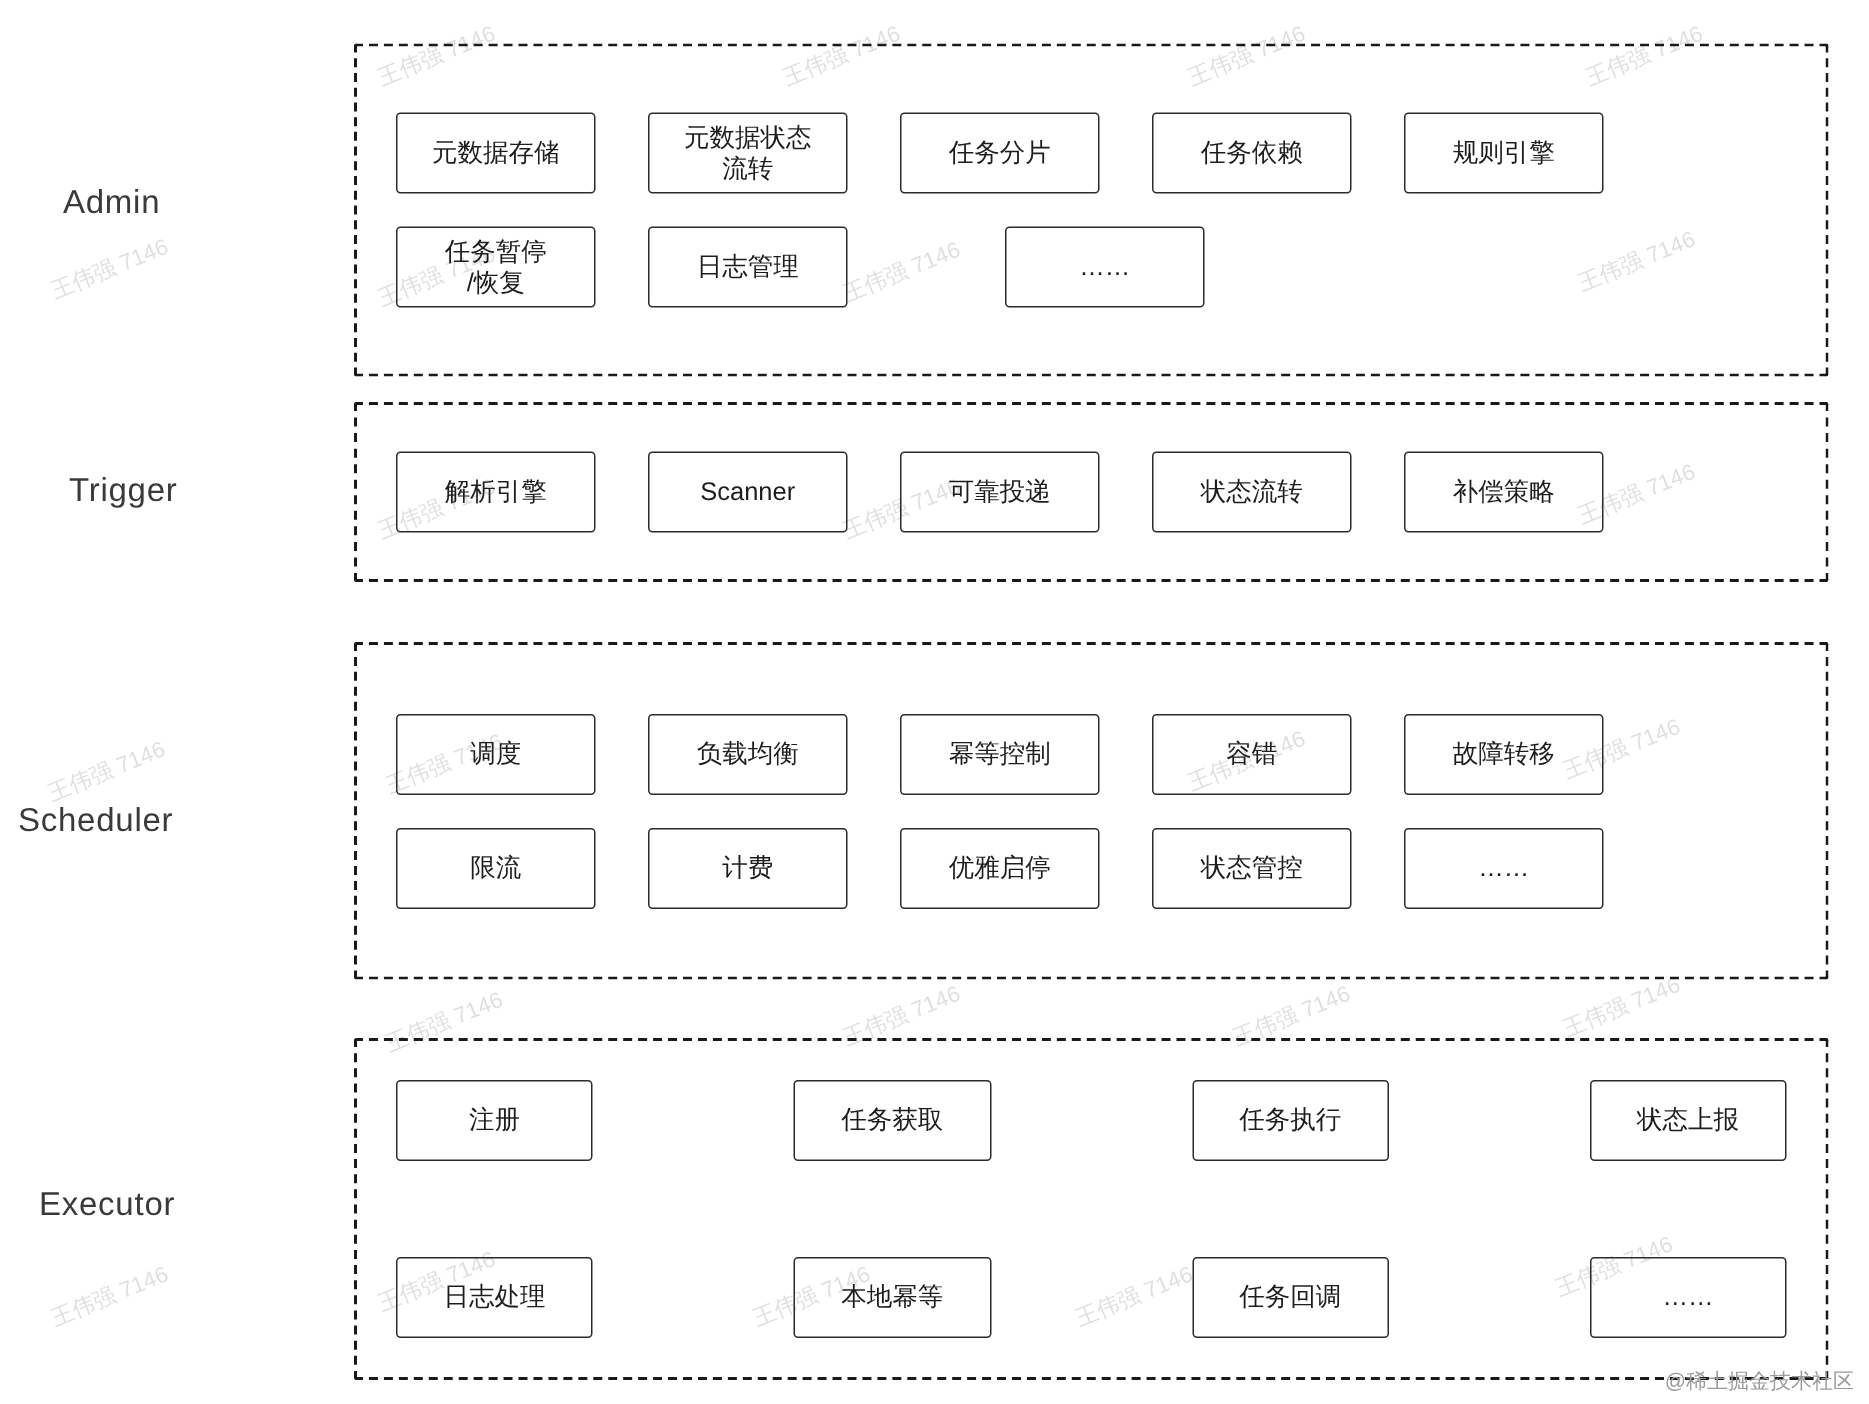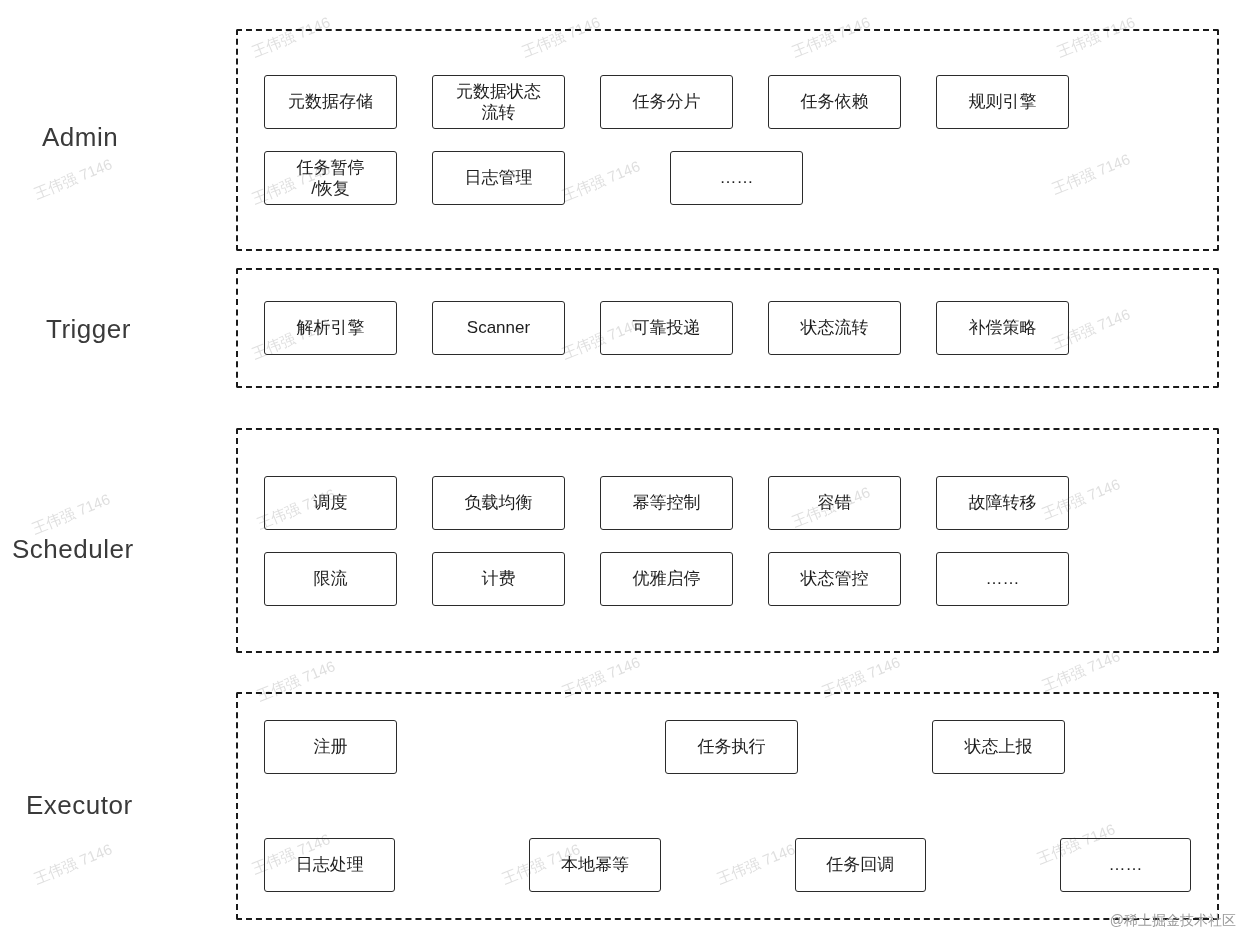--- a/index.html
+++ b/index.html
@@ -15,21 +15,21 @@
     position: relative;
     overflow: hidden;
   }
   .diagram {
     position: relative;
     width: 1246px;
     height: 936px;
   }
   .layer-label {
     position: absolute;
-    font-size: 26px;
+    font-size: 22px;
     color: #3a3a3a;
     font-weight: 400;
     letter-spacing: 0.5px;
     white-space: nowrap;
   }
   .layer-box {
     position: absolute;
     border: 2.5px dashed #1a1a1a;
     border-radius: 2px;
     box-sizing: border-box;
@@ -194,20 +194,21 @@
       </div>
     </div>
   </div>
 
   <div class="layer-label" style="left:26px; top:790px;">Executor</div>
   <div class="layer-box" style="left:236px; top:692px; width:983px; height:228px;">
     <div class="grid" style="padding:26px 26px;justify-content:space-between;">
       <div class="row">
         <div class="cell">注册</div>
           <div class="spacer" style="width:134px;"></div>
+        <div class="cell">任务获取</div>
           <div class="spacer" style="width:134px;"></div>
         <div class="cell">任务执行</div>
           <div class="spacer" style="width:134px;"></div>
         <div class="cell">状态上报</div>
       </div>
       <div class="row">
         <div class="cell">日志处理</div>
           <div class="spacer" style="width:134px;"></div>
         <div class="cell">本地幂等</div>
           <div class="spacer" style="width:134px;"></div>

